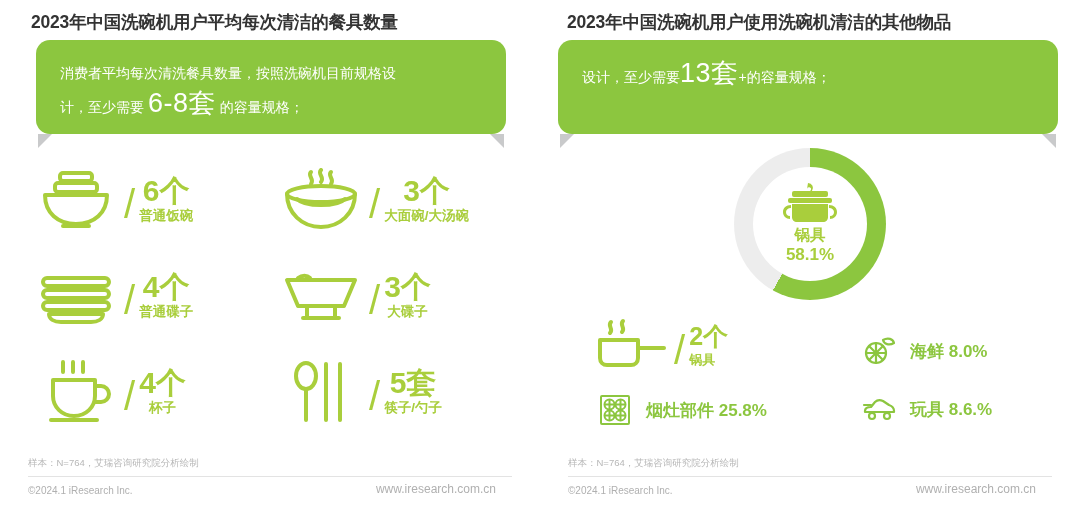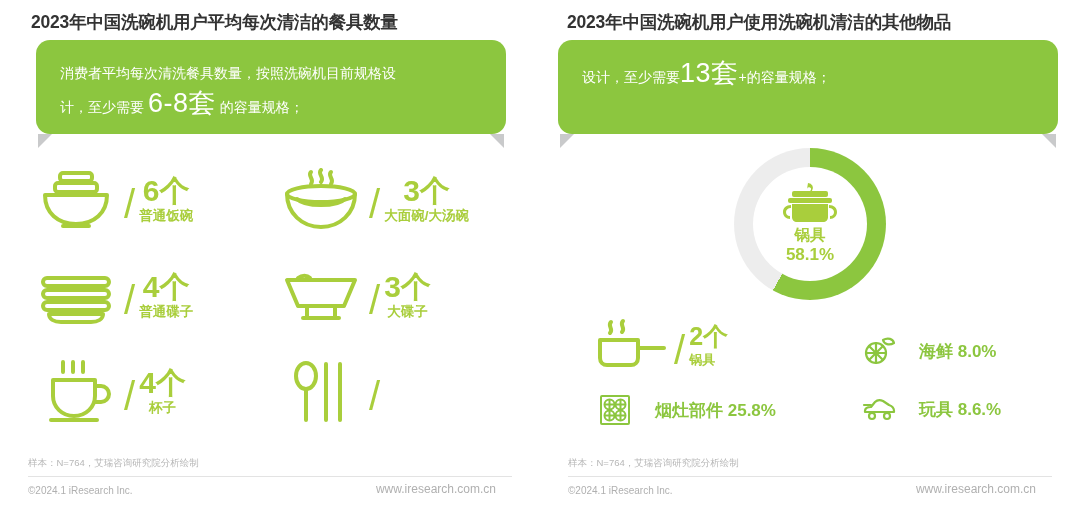--- a/index.html
+++ b/index.html
@@ -69,21 +69,21 @@
   .right-col { position: absolute; top: 336px; left: 862px; }
   .panel.right .sub-left { left: 52px; }
   .panel.right .right-col { left: 322px; }
 
   .pan-row { display: flex; align-items: center; }
   .pan-row .ico { width: 80px; display: flex; justify-content: center; }
   .pan-val { display: flex; flex-direction: column; align-items: flex-start; }
   .pan-num { color: #a9ce3c; font-size: 25px; font-weight: bold; line-height: 1.1; }
   .pan-lab { color: #a9ce3c; font-size: 13px; font-weight: bold; }
 
-  .mini-row { display: flex; align-items: center; gap: 23px; }
+  .mini-row { display: flex; align-items: center; gap: 14px; }
   .mini-row .ico { width: 34px; display: flex; justify-content: center; }
   .mini-txt { color: #8cc63f; font-size: 17px; font-weight: bold; white-space: nowrap; }
   .sub-left .mini-row { margin-top: 20px; margin-left: 6px; }
   .right-col .mini-row + .mini-row { margin-top: 30px; }
 
   
   .foot-note {
     position: absolute; left: 28px; bottom: 37px;
     color: #b7b7b7; font-size: 9.5px; white-space: nowrap;
   }
@@ -213,20 +213,24 @@
           <svg width="70" height="64" viewBox="0 0 70 64">
             <g fill="none" stroke="#a9ce3c" stroke-width="4" stroke-linejoin="round" stroke-linecap="round">
               <ellipse cx="20" cy="16" rx="10" ry="13"></ellipse>
               <path d="M20 29 v31"></path>
               <path d="M40 4 v56"></path>
               <path d="M54 4 v56"></path>
             </g>
           </svg>
         </div>
         <div class="slash">/</div>
+        <div class="dish-val">
+          <div class="dish-num">5套</div>
+          <div class="dish-lab">筷子/勺子</div>
+        </div>
       </div>
 
     </div>
 
     <div class="foot-note">样本：N=764，艾瑞咨询研究院分析绘制</div>
     <div class="foot-rule"></div>
     <div class="foot-left">©2024.1 iResearch Inc.</div>
     <div class="foot-right">www.iresearch.com.cn</div>
   </div>
 

